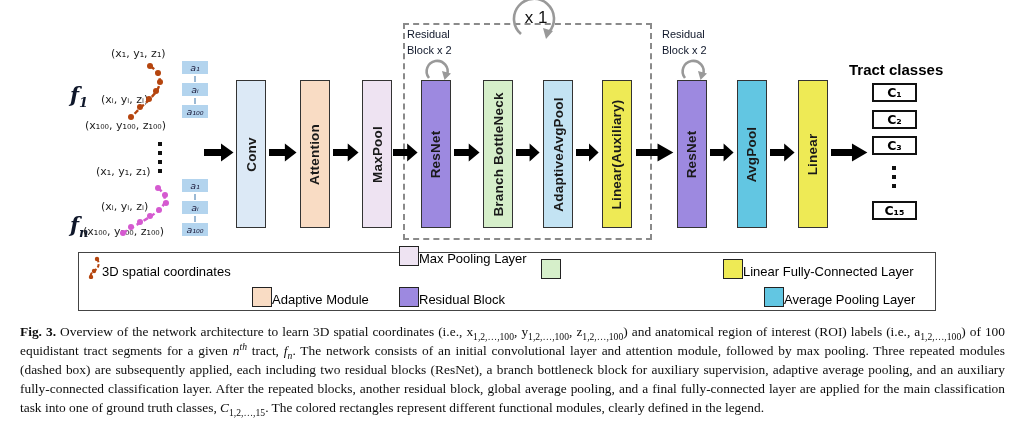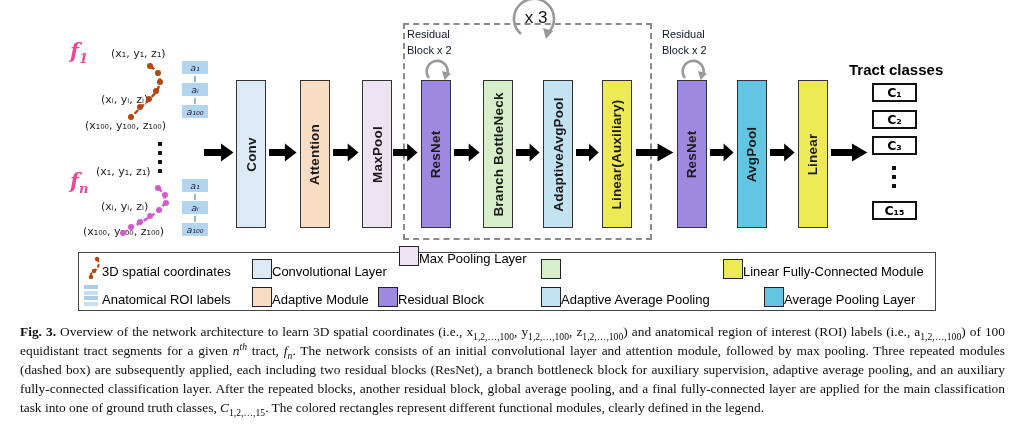--- a/index.html
+++ b/index.html
@@ -17,21 +17,21 @@
               border:2px dashed #8a8a8a;box-sizing:border-box;z-index:1;}
 
   .residual-note{position:absolute;font-size:11px;line-height:16px;color:#0f172a;z-index:5;white-space:nowrap;}
   .loop-svg{position:absolute;z-index:5;}
   .repeat-badge{position:absolute;z-index:6;}
   .repeat-badge .x3{position:absolute;left:0;top:14px;width:54px;text-align:center;
                     font-size:17px;color:#111;}
 
   
   .f-label{position:absolute;font-family:"DejaVu Serif",serif;font-style:italic;font-weight:bold;
-           font-size:21px;color:#ec4899;z-index:2;}
+           font-size:21px;color:#0f172a;z-index:2;margin-top:44px;}
   .f-label .fsub{font-size:13px;vertical-align:-5px;}
   .coord{position:absolute;font-family:"DejaVu Sans",sans-serif;font-size:11px;color:#222;white-space:nowrap;z-index:2;}
   .tract-curve{position:absolute;z-index:2;}
   .tract-curve circle{fill:currentColor;}
   .roi-stack{position:absolute;width:26px;z-index:2;}
   .roi-cell{width:26px;height:13px;background:#b3d4ee;display:flex;align-items:center;justify-content:center;
             font-family:"DejaVu Sans",sans-serif;font-style:italic;font-size:9.5px;color:#202040;}
   .roi-tick{width:26px;height:9px;display:flex;align-items:center;justify-content:center;}
   .roi-tick i{display:block;width:1.5px;height:6px;background:#9bb9d4;}
   .vdots{position:absolute;display:flex;flex-direction:column;align-items:center;z-index:2;}
@@ -132,21 +132,21 @@
     <div class="roi-cell">a₁₀₀</div>
   </div>
 
   <div class="dashed-box"></div>
 
   <div class="repeat-badge" style="left:509px;top:-6px">
     <svg width="54" height="48" viewBox="0 0 54 48">
       <path d="M12,40 A20,20 0 1 1 40,38" fill="none" stroke="#999" stroke-width="2.6"></path>
       <polygon points="34,34 44,37 37,45" fill="#999"></polygon>
     </svg>
-    <div class="x3">x 3</div>
+    <div class="x3">x 1</div>
   </div>
 
   <div class="residual-note" style="left:407px;top:26px">
     <div>Residual</div>
     <div>Block x 2</div>
   </div>
   <svg class="loop-svg" style="left:421px;top:54px" width="34" height="26" viewBox="0 0 34 26">
     <path d="M8,24 A10.5,10.5 0 1 1 26,21" fill="none" stroke="#999" stroke-width="2.6"></path>
     <polygon points="21,17 30,19.5 23.5,26" fill="#999"></polygon>
   </svg>
@@ -240,56 +240,39 @@
 
   <div class="litem" style="left:84px;top:255px">
     <svg class="licon" viewBox="0 0 18 23" style="color: rgb(181, 69, 14);">
       <path d="M13,3 C16,7 15,12 10,15 C7,17 6,19 7,22" fill="none" stroke="currentColor" stroke-width="2" stroke-dasharray="3.5,2"></path>
       <circle cx="13" cy="3" r="2.2" fill="currentColor"></circle>
         <circle cx="10" cy="15" r="2.2" fill="currentColor"></circle>
         <circle cx="7" cy="21" r="2.2" fill="currentColor"></circle>
     </svg>
     <span class="llabel">3D spatial coordinates</span>
   </div>
-  <div class="litem" style="left:252px;top:255px">
-    <span class="swatch" style="background-color: rgb(220, 233, 246);"></span>
-    <span class="llabel">Convolutional  Layer</span>
-  </div>
   <div class="litem" style="left:399px;top:242px">
     <span class="swatch" style="background-color: rgb(238, 227, 242);"></span>
     <span class="llabel">Max Pooling Layer</span>
   </div>
   <div class="litem" style="left:541px;top:255px">
     <span class="swatch" style="background-color: rgb(214, 239, 202);"></span>
   </div>
   <div class="litem" style="left:723px;top:255px">
     <span class="swatch" style="background-color: rgb(238, 234, 85);"></span>
-    <span class="llabel">Linear Fully-Connected  Module</span>
-  </div>
-
-  <div class="litem" style="left:84px;top:283px">
-    <span class="licon roi-icon">
-      <i style="background:#a9cdec"></i>
-        <i style="background:#c6ddf2"></i>
-        <i style="background:#a9cdec"></i>
-        <i style="background:#c6ddf2"></i>
-    </span>
-    <span class="llabel">Anatomical ROI labels</span>
-  </div>
+    <span class="llabel">Linear Fully-Connected  Layer</span>
+  </div>
+
   <div class="litem" style="left:252px;top:283px">
     <span class="swatch" style="background-color: rgb(249, 220, 196);"></span>
     <span class="llabel">Adaptive Module</span>
   </div>
-  <div class="litem" style="left:378px;top:283px">
+  <div class="litem" style="left:399px;top:283px">
     <span class="swatch" style="background-color: rgb(157, 137, 224);"></span>
     <span class="llabel">Residual Block</span>
-  </div>
-  <div class="litem" style="left:541px;top:283px">
-    <span class="swatch" style="background-color: rgb(195, 227, 243);"></span>
-    <span class="llabel">Adaptive Average Pooling</span>
   </div>
   <div class="litem" style="left:764px;top:283px">
     <span class="swatch" style="background-color: rgb(98, 198, 226);"></span>
     <span class="llabel">Average Pooling Layer</span>
   </div>
 
   <p class="caption"><span style="font-weight: bold;">Fig. 3.</span><span>  Overview of the network architecture to learn 3D spatial coordinates (i.e., x</span><sub>1,2,…,100</sub><span>, y</span><sub>1,2,…,100</sub><span>, z</span><sub>1,2,…,100</sub><span>) and anatomical region of interest (ROI) labels (i.e., a</span><sub>1,2,…,100</sub><span>) of 100 equidistant tract segments for a given </span><span style="font-style: italic;">n</span><sup style="font-style: italic;">th</sup><span> tract, </span><span style="font-style: italic;">f</span><sub style="font-style: italic;">n</sub><span>. The network consists of an initial convolutional layer and attention module, followed by max pooling. Three repeated modules (dashed box) are subsequently applied, each including two residual blocks (ResNet), a branch bottleneck block for auxiliary supervision, adaptive average pooling, and an auxiliary fully-connected classification layer. After the repeated blocks, another residual block, global average pooling, and a final fully-connected layer are applied for the main classification task into one of ground truth classes, </span><span style="font-style: italic;">C</span><sub>1,2,…,15</sub><span>. The colored rectangles represent different functional modules, clearly defined in the legend.</span></p>
 
 </div>
 

